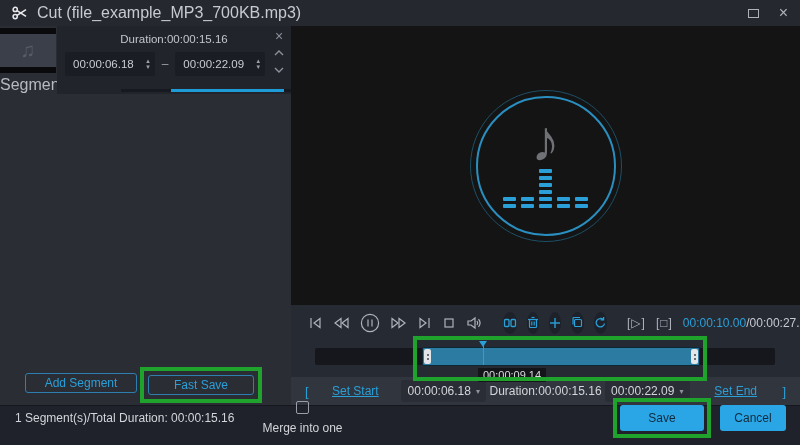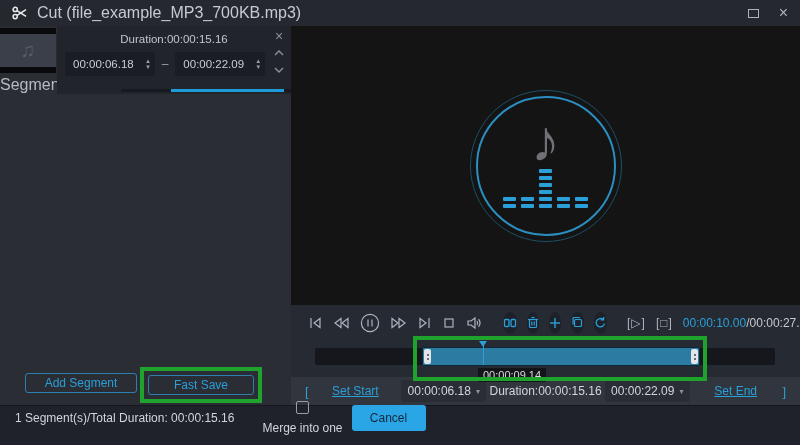--- a/index.html
+++ b/index.html
@@ -99,21 +99,21 @@
   .status-bar { position:absolute; left:0; right:0; bottom:0; height:40px; background:#1f222a;
     display:flex; align-items:center; padding:0 14px 16px 15px; border-top:1px solid #15171c; }
   .summary { color:#d3d5da; font-size:12px; }
   .merge { display:flex; align-items:center; gap:7px; margin-left:28px; cursor:pointer;flex-direction:column; }
   .checkbox { width:13px; height:13px; border:1px solid #9a9ea8; border-radius:2px; background:transparent; }
   .merge-label { color:#d3d5da; font-size:12px; }
   .green-box-save { margin-left:auto; border:4px solid #1fa32c; padding:3px; display:flex; }
   .btn-solid { height:26px; background:#2aa6e6; border:none; border-radius:3px; color:#12293b;
     font-size:12px; font-family:inherit; cursor:pointer; }
   .save-btn { width:84px; }
-  .cancel-btn { width:74px; margin-left:9px; }
+  .cancel-btn { width:66px; margin-left:9px; }
 </style>
 </head>
 <body>
 
 <div class="app">
 
   <div class="titlebar">
     <span class="tico">
       <svg width="16" height="14" viewBox="0 0 16 14" fill="none" stroke="#e8eaee" stroke-width="1.5">
         <circle cx="3.2" cy="3.4" r="2.1"></circle>
@@ -337,16 +337,19 @@
       <span class="trim-bracket">]</span>
     </div>
   </div>
 
   <div class="status-bar">
     <span class="summary">1 Segment(s)/Total Duration: 00:00:15.16</span>
     <span class="merge">
       <span class="checkbox"></span>
       <span class="merge-label">Merge into one</span>
     </span>
+    <div class="green-box-save">
+      <button class="btn-solid save-btn">Save</button>
+    </div>
     <button class="btn-solid cancel-btn">Cancel</button>
   </div>
 
 </div>
 
 </body></html>

